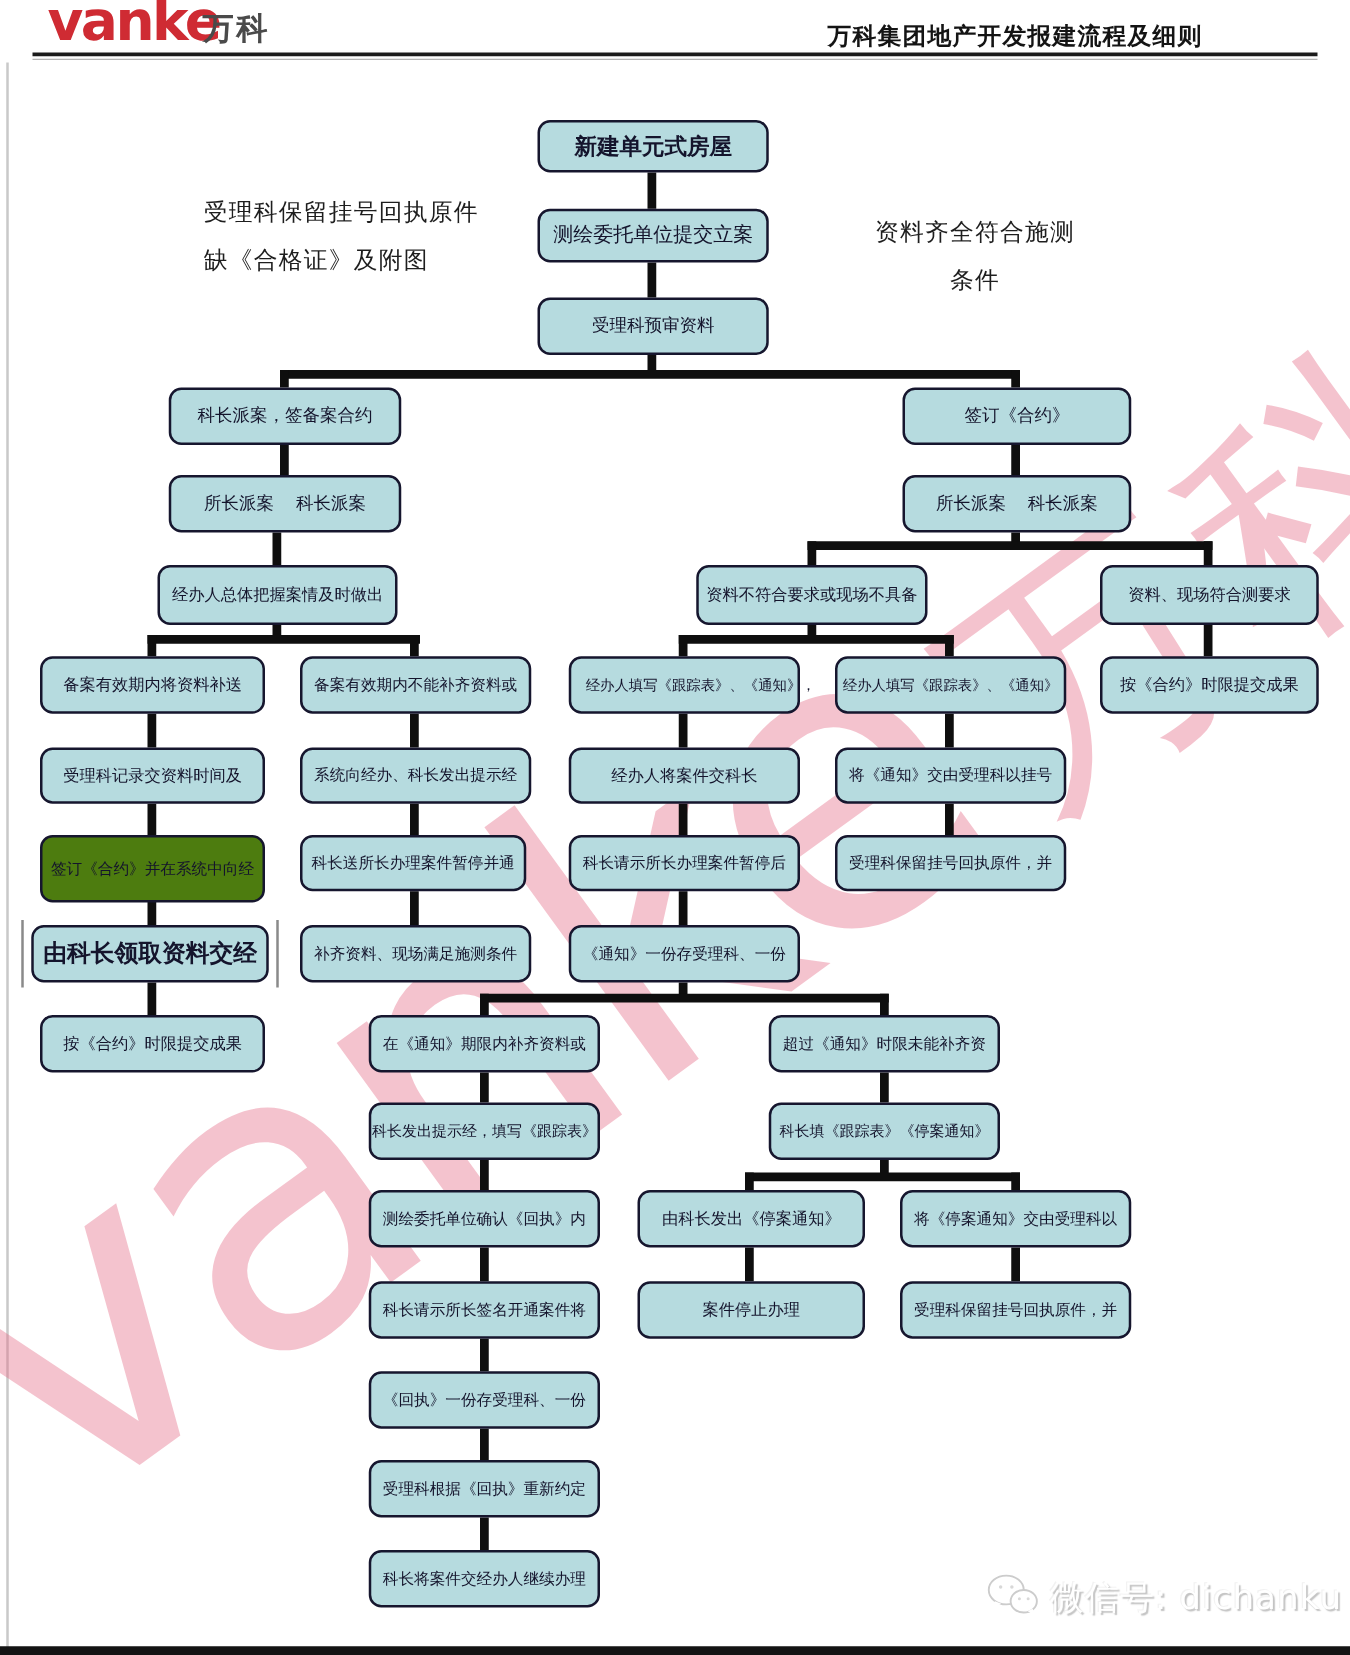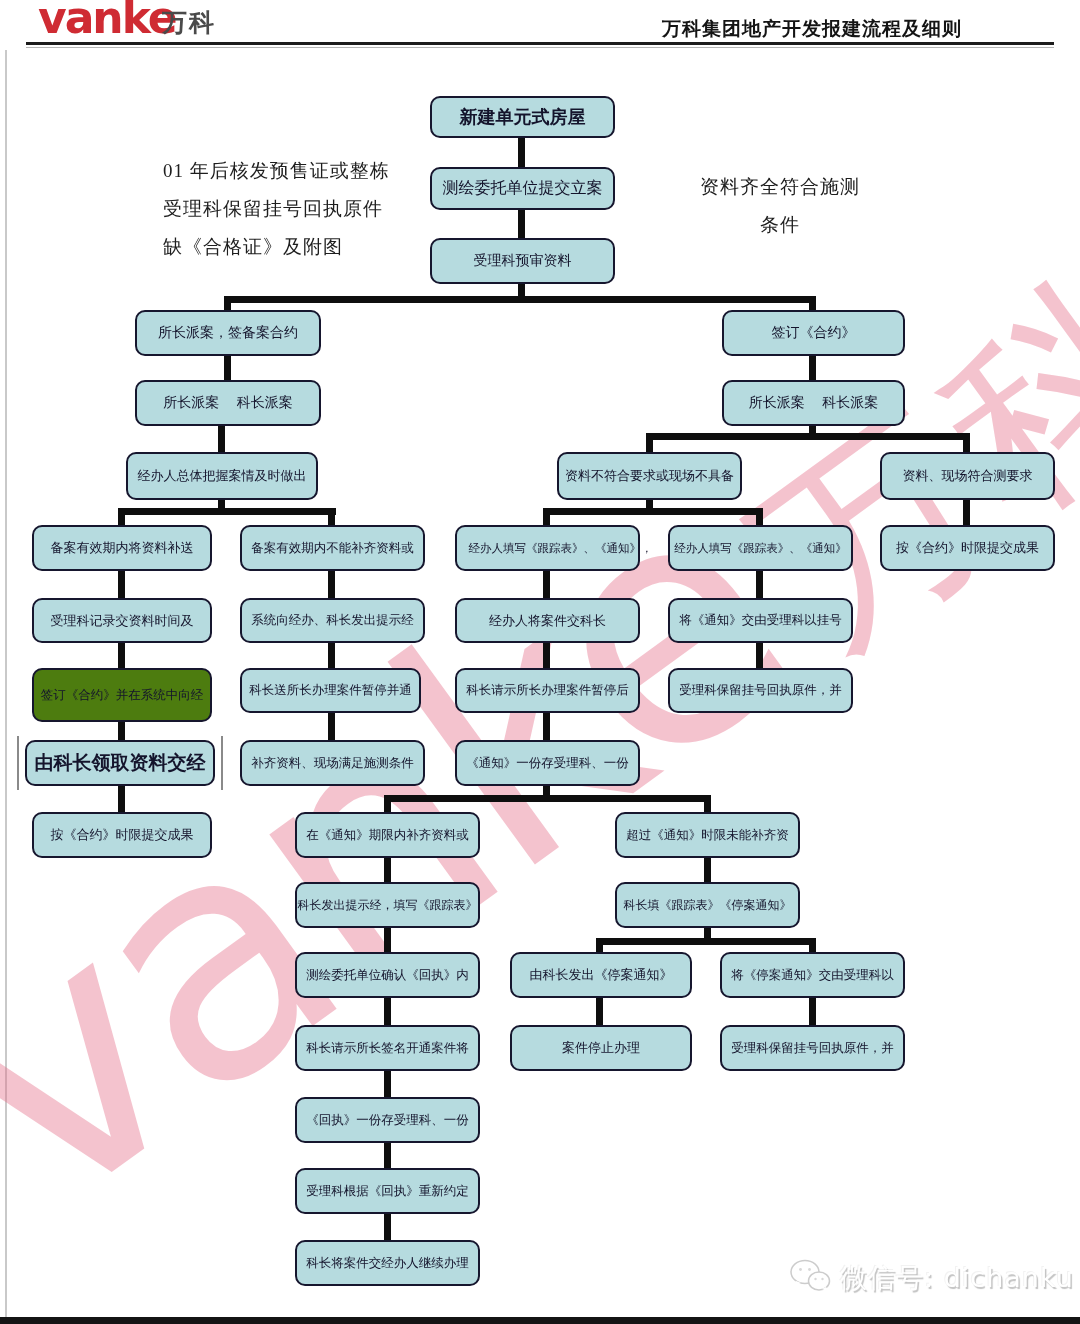--- a/index.html
+++ b/index.html
@@ -133,21 +133,21 @@
     <div class="seg" style="left: 704px; top: 858px; width: 7px; height: 24px; background: rgb(14, 14, 14);"></div>
     <div class="seg" style="left: 704px; top: 928px; width: 7px; height: 12px; background: rgb(14, 14, 14);"></div>
     <div class="seg" style="left: 596px; top: 938px; width: 220px; height: 7px; background: rgb(14, 14, 14);"></div>
     <div class="seg" style="left: 596px; top: 938px; width: 7px; height: 14px; background: rgb(14, 14, 14);"></div>
     <div class="seg" style="left: 809px; top: 938px; width: 7px; height: 14px; background: rgb(14, 14, 14);"></div>
     <div class="seg" style="left: 596px; top: 998px; width: 7px; height: 27px; background: rgb(14, 14, 14);"></div>
     <div class="seg" style="left: 809px; top: 998px; width: 7px; height: 27px; background: rgb(14, 14, 14);"></div>
     <div class="node" style="left: 430px; top: 96px; width: 185px; height: 42px; font-size: 18px; font-weight: bold; background: rgb(182, 219, 223); border-color: rgb(22, 22, 46);">新建单元式房屋</div>
     <div class="node" style="left: 430px; top: 167px; width: 185px; height: 43px; font-size: 16px; background: rgb(182, 219, 223); border-color: rgb(22, 22, 46);">测绘委托单位提交立案</div>
     <div class="node" style="left: 430px; top: 238px; width: 185px; height: 46px; font-size: 14px; background: rgb(182, 219, 223); border-color: rgb(22, 22, 46);">受理科预审资料</div>
-    <div class="node" style="left: 135px; top: 310px; width: 186px; height: 46px; font-size: 14px; background: rgb(182, 219, 223); border-color: rgb(22, 22, 46);">所长派案，签备案合约</div>
+    <div class="node" style="left: 135px; top: 310px; width: 186px; height: 46px; font-size: 14px; background: rgb(182, 219, 223); border-color: rgb(22, 22, 46);">科长派案，签备案合约</div>
     <div class="node" style="left: 722px; top: 310px; width: 183px; height: 46px; font-size: 14px; background: rgb(182, 219, 223); border-color: rgb(22, 22, 46);">签订《合约》</div>
     <div class="node" style="left: 135px; top: 380px; width: 186px; height: 46px; font-size: 14px; background: rgb(182, 219, 223); border-color: rgb(22, 22, 46);">所长派案　 科长派案</div>
     <div class="node" style="left: 722px; top: 380px; width: 183px; height: 46px; font-size: 14px; background: rgb(182, 219, 223); border-color: rgb(22, 22, 46);">所长派案　 科长派案</div>
     <div class="node" style="left: 126px; top: 452px; width: 192px; height: 48px; font-size: 13px; background: rgb(182, 219, 223); border-color: rgb(22, 22, 46);">经办人总体把握案情及时做出</div>
     <div class="node" style="left: 557px; top: 452px; width: 185px; height: 48px; font-size: 13px; background: rgb(182, 219, 223); border-color: rgb(22, 22, 46);">资料不符合要求或现场不具备</div>
     <div class="node" style="left: 880px; top: 452px; width: 175px; height: 48px; font-size: 13px; background: rgb(182, 219, 223); border-color: rgb(22, 22, 46);">资料、现场符合测要求</div>
     <div class="node" style="left: 32px; top: 525px; width: 180px; height: 46px; font-size: 13px; background: rgb(182, 219, 223); border-color: rgb(22, 22, 46);">备案有效期内将资料补送</div>
     <div class="node" style="left: 240px; top: 525px; width: 185px; height: 46px; font-size: 12.5px; background: rgb(182, 219, 223); border-color: rgb(22, 22, 46);">备案有效期内不能补齐资料或</div>
     <div class="node" style="left: 455px; top: 525px; width: 185px; height: 46px; font-size: 11.5px; background: rgb(182, 219, 223); border-color: rgb(22, 22, 46); padding-left: 28px;">经办人填写《跟踪表》、《通知》，</div>
     <div class="node" style="left: 668px; top: 525px; width: 185px; height: 46px; font-size: 11.5px; background: rgb(182, 219, 223); border-color: rgb(22, 22, 46);">经办人填写《跟踪表》、《通知》</div>
@@ -173,21 +173,20 @@
     <div class="node" style="left: 720px; top: 952px; width: 185px; height: 46px; font-size: 12.5px; background: rgb(182, 219, 223); border-color: rgb(22, 22, 46);">将《停案通知》交由受理科以</div>
     <div class="node" style="left: 295px; top: 1025px; width: 185px; height: 46px; font-size: 12.5px; background: rgb(182, 219, 223); border-color: rgb(22, 22, 46);">科长请示所长签名开通案件将</div>
     <div class="node" style="left: 510px; top: 1025px; width: 182px; height: 46px; font-size: 13px; background: rgb(182, 219, 223); border-color: rgb(22, 22, 46);">案件停止办理</div>
     <div class="node" style="left: 720px; top: 1025px; width: 185px; height: 46px; font-size: 12.5px; background: rgb(182, 219, 223); border-color: rgb(22, 22, 46);">受理科保留挂号回执原件，并</div>
     <div class="node" style="left: 295px; top: 1097px; width: 185px; height: 46px; font-size: 12.5px; background: rgb(182, 219, 223); border-color: rgb(22, 22, 46);">《回执》一份存受理科、一份</div>
     <div class="node" style="left: 295px; top: 1168px; width: 185px; height: 46px; font-size: 12.5px; background: rgb(182, 219, 223); border-color: rgb(22, 22, 46);">受理科根据《回执》重新约定</div>
     <div class="node" style="left: 295px; top: 1240px; width: 185px; height: 46px; font-size: 12.5px; background: rgb(182, 219, 223); border-color: rgb(22, 22, 46);">科长将案件交经办人继续办理</div>
   </div>
 
 <div class="note note-left">
-  <div>01 年后核发预售证或整栋</div>
   <div>受理科保留挂号回执原件</div>
   <div>缺《合格证》及附图</div>
 </div>
 <div class="note note-right">
   <div>资料齐全符合施测</div>
   <div>条件</div>
 </div>
 
 <div class="footer">
   <span class="wechat-icon">

